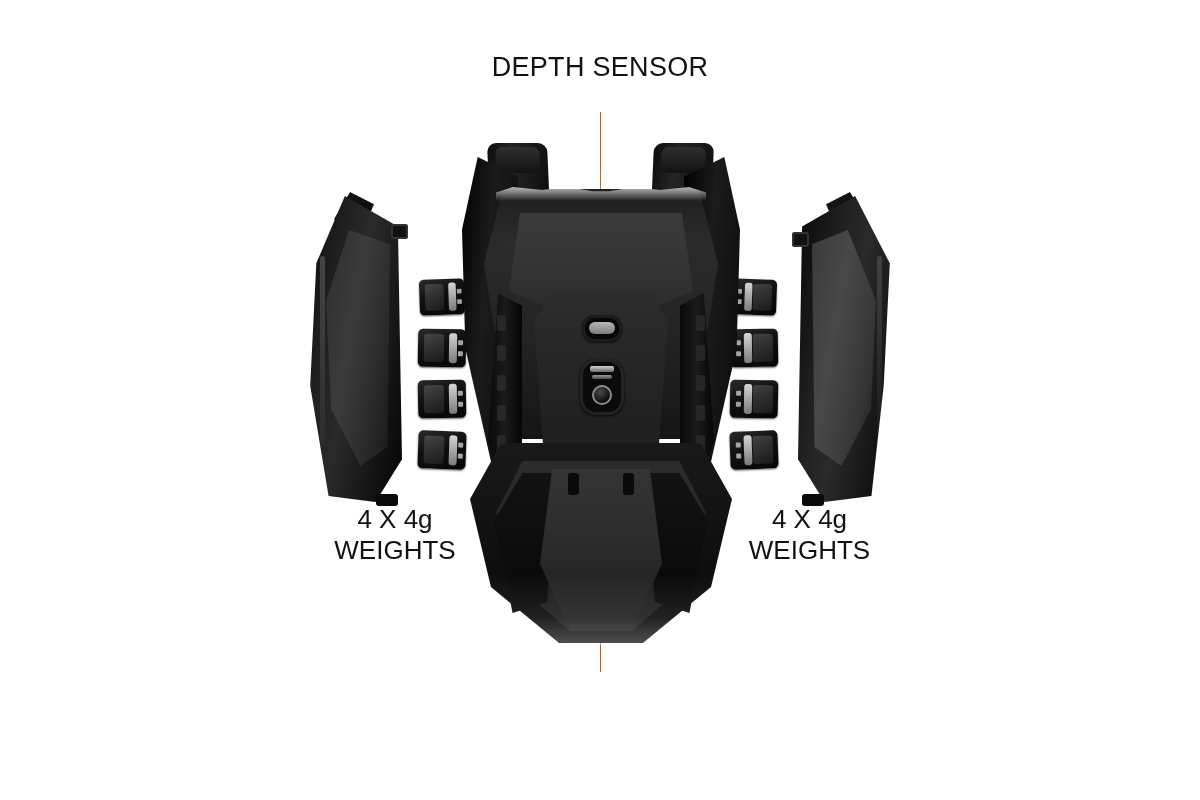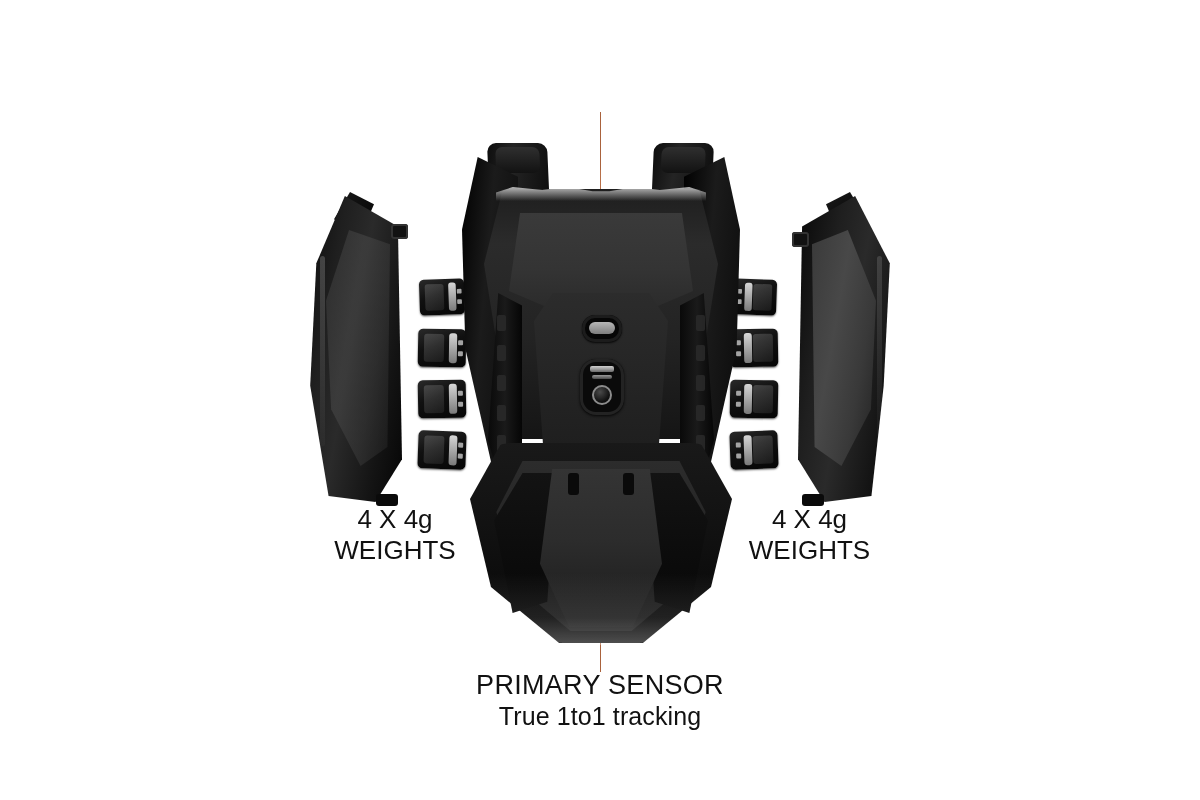--- a/index.html
+++ b/index.html
@@ -191,26 +191,23 @@
 </head>
 <body>
 
 <div class="stage">
 
   <div class="guide" id="guide-top"></div>
   <div class="guide" id="guide-body"></div>
   <div class="guide" id="guide-bottom"></div>
 
   <div class="callout" id="callout-top">
-  </div>
-
-  <div class="callout" id="callout-bottom">
-    <div class="l1">PRIMARY SENSOR</div>
-    <div class="l2">True 1to1 tracking</div>
-  </div>
+    <div class="l1">DEPTH SENSOR</div>
+  </div>
+
 
   <div id="panel-left">
     <div class="panel-tip"></div>
     <div class="panel-body"></div>
     <div class="panel-face"></div>
     <div class="panel-edge"></div>
     <div class="panel-nub"></div>
     <div class="panel-foot"></div>
   </div>
 

